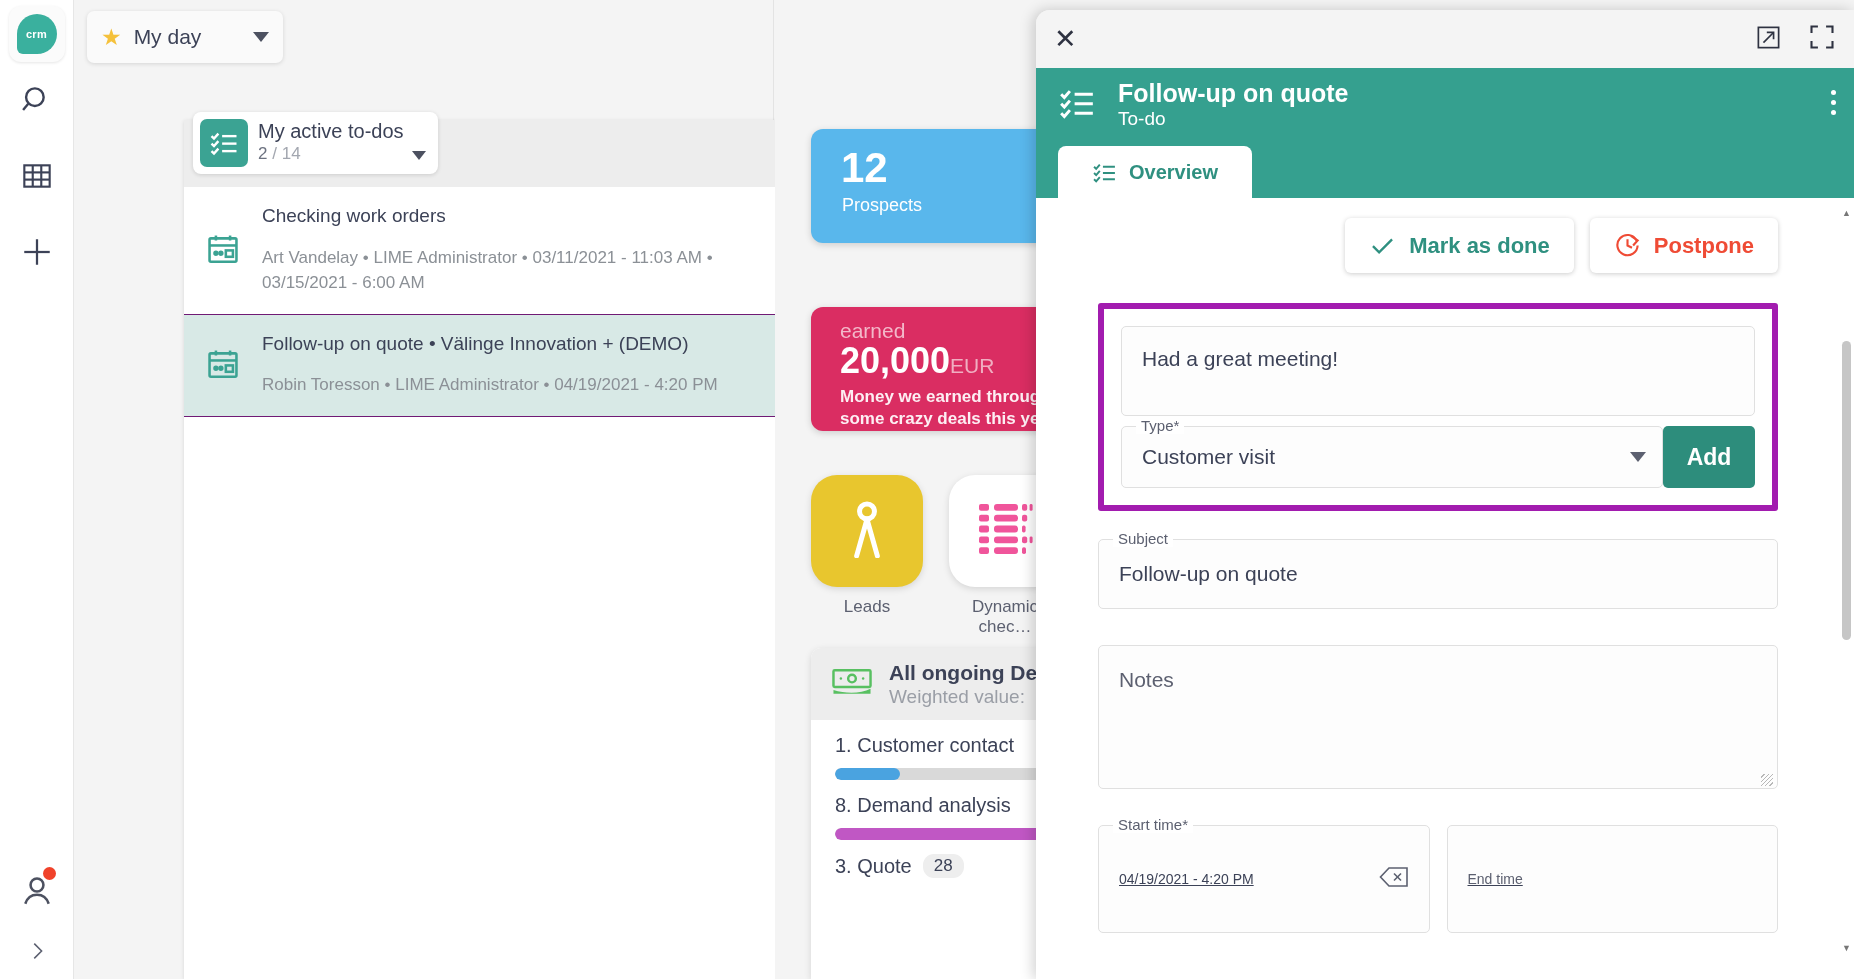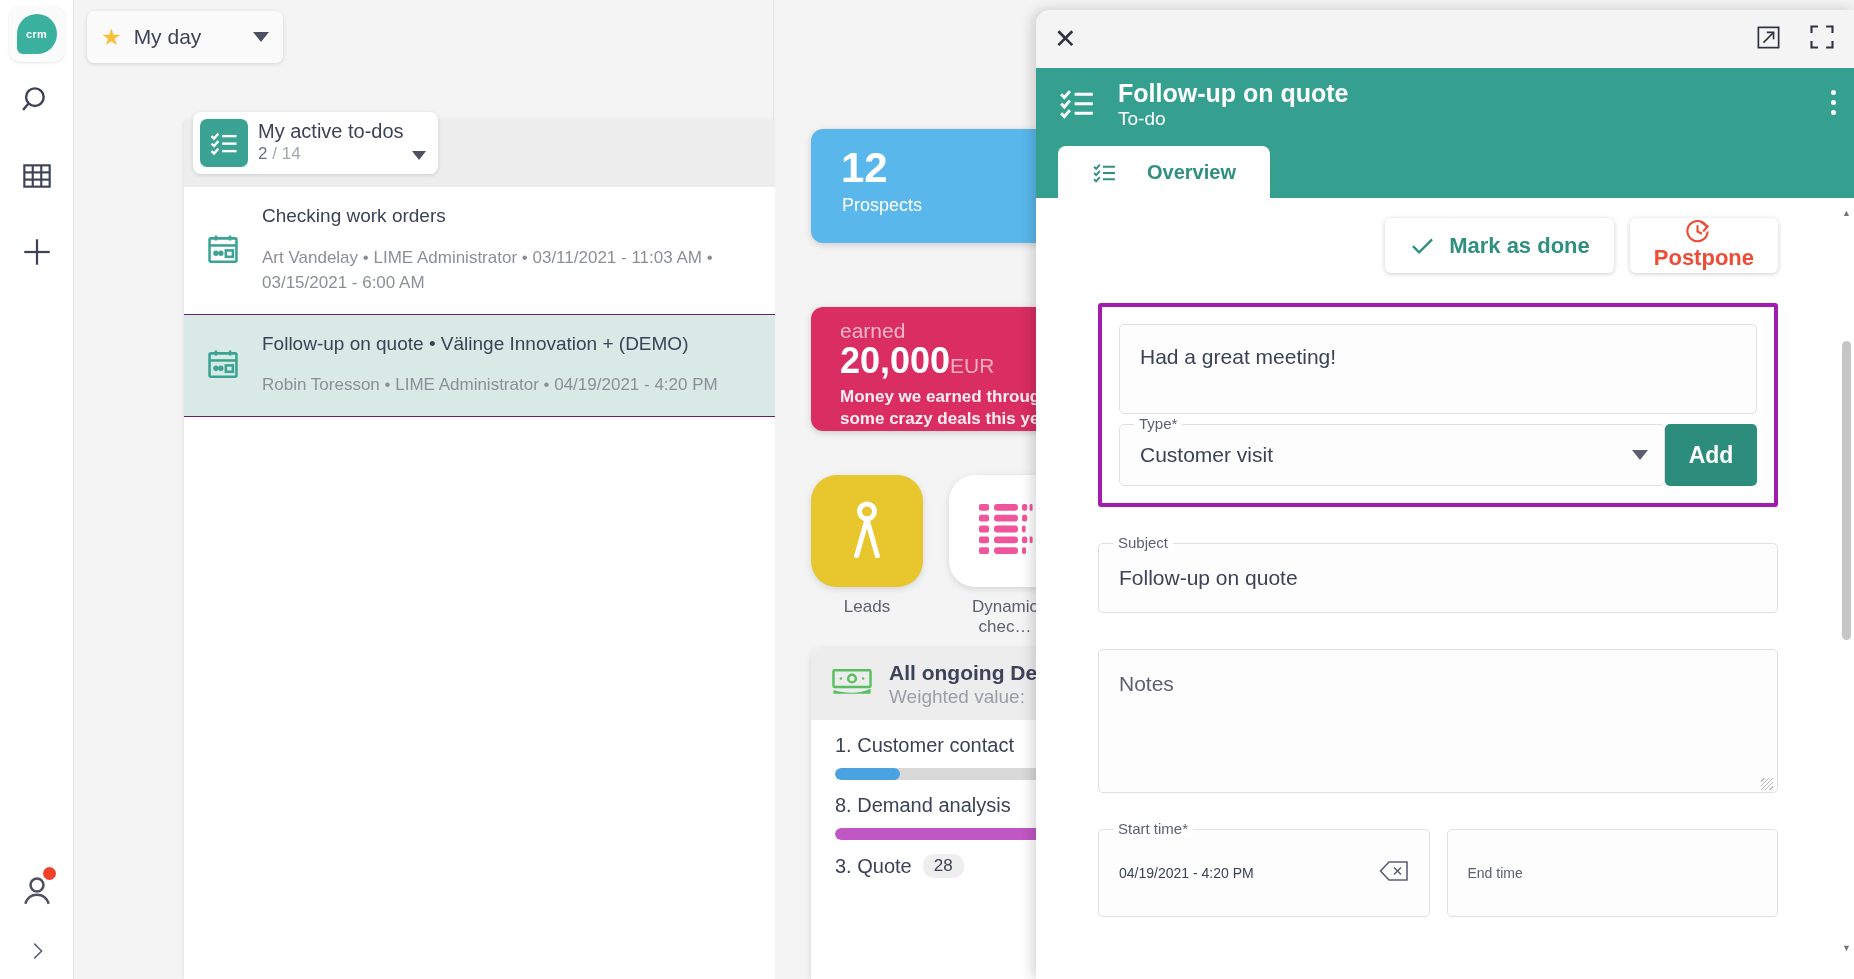--- a/index.html
+++ b/index.html
@@ -145,41 +145,41 @@
   .dlg-header { height: 74px; background: #35a08f; display: flex; align-items: center; padding: 0 18px 0 22px; color: #fff; }
   .dlg-header-txt { margin-left: 22px; flex: 1; }
   .dlg-h-title { font-size: 25px; font-weight: bold; line-height: 1.15; }
   .dlg-h-sub { font-size: 19px; line-height: 1.2; }
   .dlg-header-kebab { cursor: pointer; }
   .dlg-header-kebab i { display:block; width:5px; height:5px; border-radius:50%; background:#fff; margin-bottom:5px; }
 
   .dlg-tabs { height: 56px; background: #35a08f; padding-left: 22px; display: flex; align-items: flex-end; }
   .dlg-tab {
     height: 52px; background: #fff; border-radius: 8px 8px 0 0; padding: 4px 34px;
-    display: flex; align-items: center; color: #2f9080; font-size: 20px; font-weight: bold; cursor: pointer; gap: 18px;
+    display: flex; align-items: center; color: #2f9080; font-size: 20px; font-weight: bold; cursor: pointer;
   }
   .dlg-tab .ti { margin-right: 12px; display: flex; }
 
   .dlg-body {
     position: absolute; left: 0; right: 0; top: 188px; bottom: 0;
     background: #fff; overflow: hidden;
   }
   .dlg-scroll { position: absolute; inset: 0 14px 0 0; padding: 20px 62px 0 62px; }
 
   .act-row { display: flex; justify-content: flex-end; gap: 16px; margin-bottom: 30px; }
   .act-btn {
     height: 55px; background: #fff; border: none; border-radius: 6px;
     box-shadow: 0 1px 5px rgba(0,0,0,.2); padding: 0 24px;
     display: flex; align-items: center; font-size: 22px; font-weight: bold; cursor: pointer;
   }
   .act-done { color: #2f9080; }
-  .act-post { color: #ef4b35; flex-direction: column; }
+  .act-post { color: #ef4b35; }
   .act-btn .bi { margin-right: 13px; display: flex; }
 
-  .comment-box { border: 4px solid #a21caf; border-radius: 3px; padding: 17px; margin-bottom: 36px; }
+  .comment-box { border: 6px solid #a21caf; border-radius: 3px; padding: 17px; margin-bottom: 28px; }
   .ta {
     width: 100%; border: 1px solid #e0e0e0; border-radius: 5px; background: #fdfdfd;
     padding: 20px; font-size: 21px; color: #3c4257; font-family: "Liberation Sans", sans-serif;
     resize: none; display: block;
   }
   .ta::placeholder { color: #5c6070; }
   .type-row { display: flex; align-items: stretch; margin-top: 10px; }
   .sel-field {
     flex: 1; position: relative; border: 1px solid #e0e0e0; border-radius: 5px; background: #fdfdfd;
     height: 62px; display: flex; align-items: center; padding: 0 44px 0 20px; cursor: pointer;
@@ -201,22 +201,22 @@
     margin-bottom: 36px;
   }
   .fld-inner { padding: 22px 20px; font-size: 21px; color: #3c4257; }
   .fld-inner.ph { color: #5c6070; }
   .fld.tall .fld-inner { padding-bottom: 96px; }
   .resize-grip {
     position: absolute; right: 4px; bottom: 2px; width: 12px; height: 12px;
     background: repeating-linear-gradient(135deg, transparent 0 2px, #b8b8b8 2px 3px);
   }
   .time-row { display: flex; gap: 17px; }
-  .time-fld { flex: 1; position: relative; border: 1px solid #e0e0e0; border-radius: 5px; background: #fdfdfd; height: 88px;
-              display: flex; align-items: center; padding: 0 20px; }
+  .time-fld { flex: 1; position: relative; border: 1px solid #e0e0e0; border-radius: 5px; background: #fdfdfd; height: 108px;
+              display: flex; align-items: center; padding: 0 20px; text-decoration: underline; }
   .time-val { font-size: 14px; color: #3c4257; flex: 1; }
   .time-val.ph { color: #5c6070; }
   .clear-ico { cursor: pointer; color: #5c6070; }
 
   .dlg-sb { position: absolute; right: 2px; top: 196px; bottom: 24px; width: 11px; }
   .dlg-sb-track { position: absolute; inset: 0; background: #fff; }
   .dlg-sb-thumb { position: absolute; left: 1px; top: 18%; width: 9px; height: 40%; background: #c6c6c6; border-radius: 5px; }
   .dlg-sb-arrow { position: absolute; left: 0; width: 11px; height: 14px; display: flex; align-items: center; justify-content: center; color: #777; font-size: 9px; }
 </style>
 </head>

